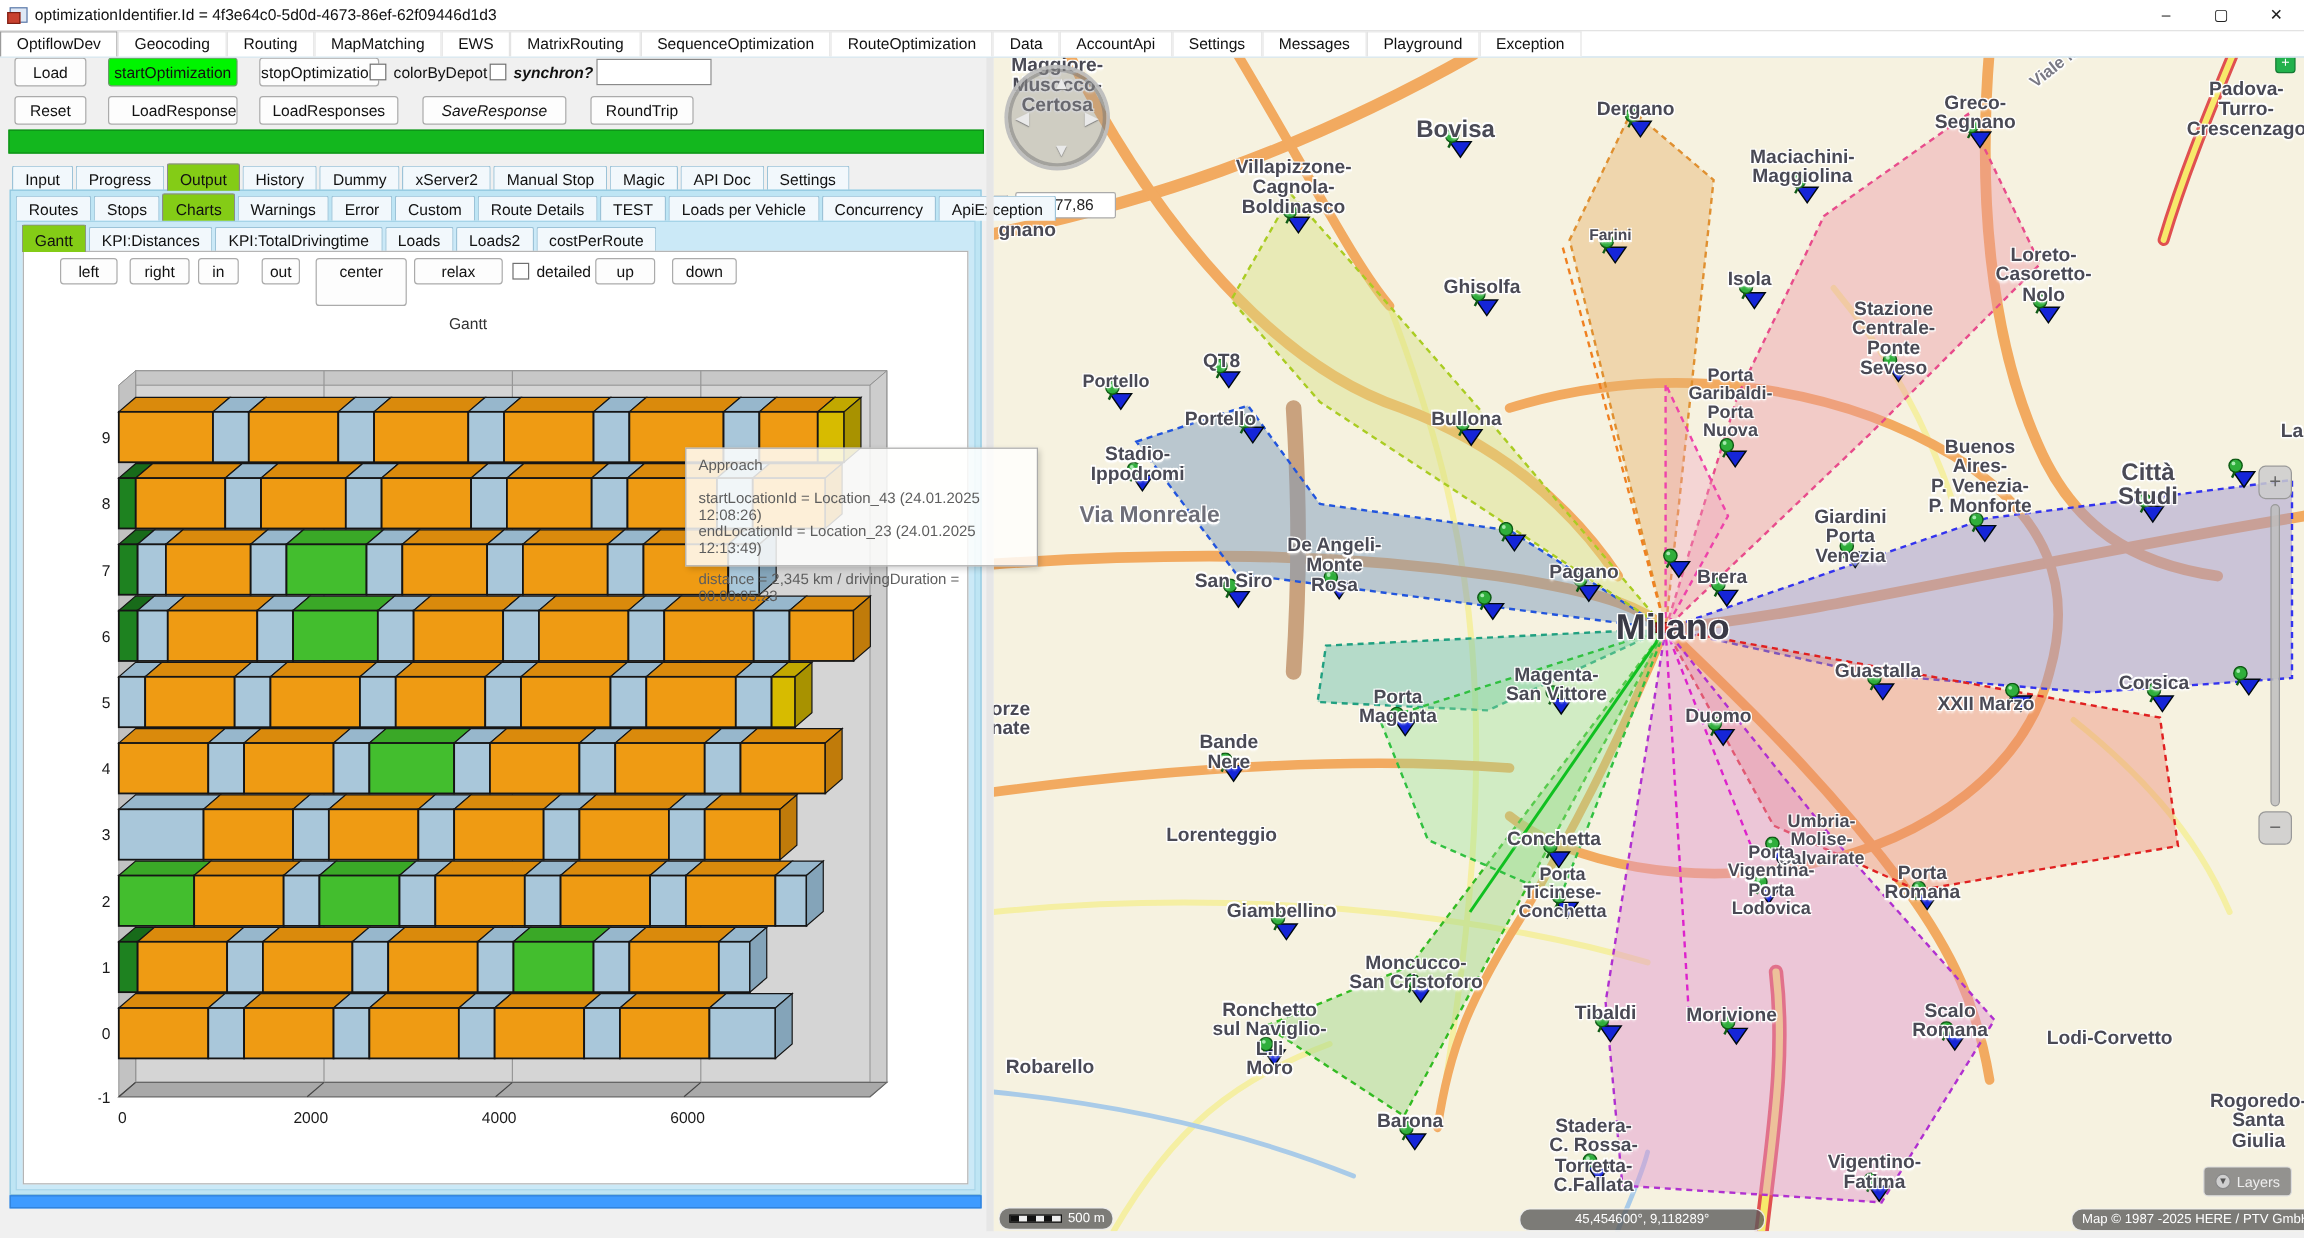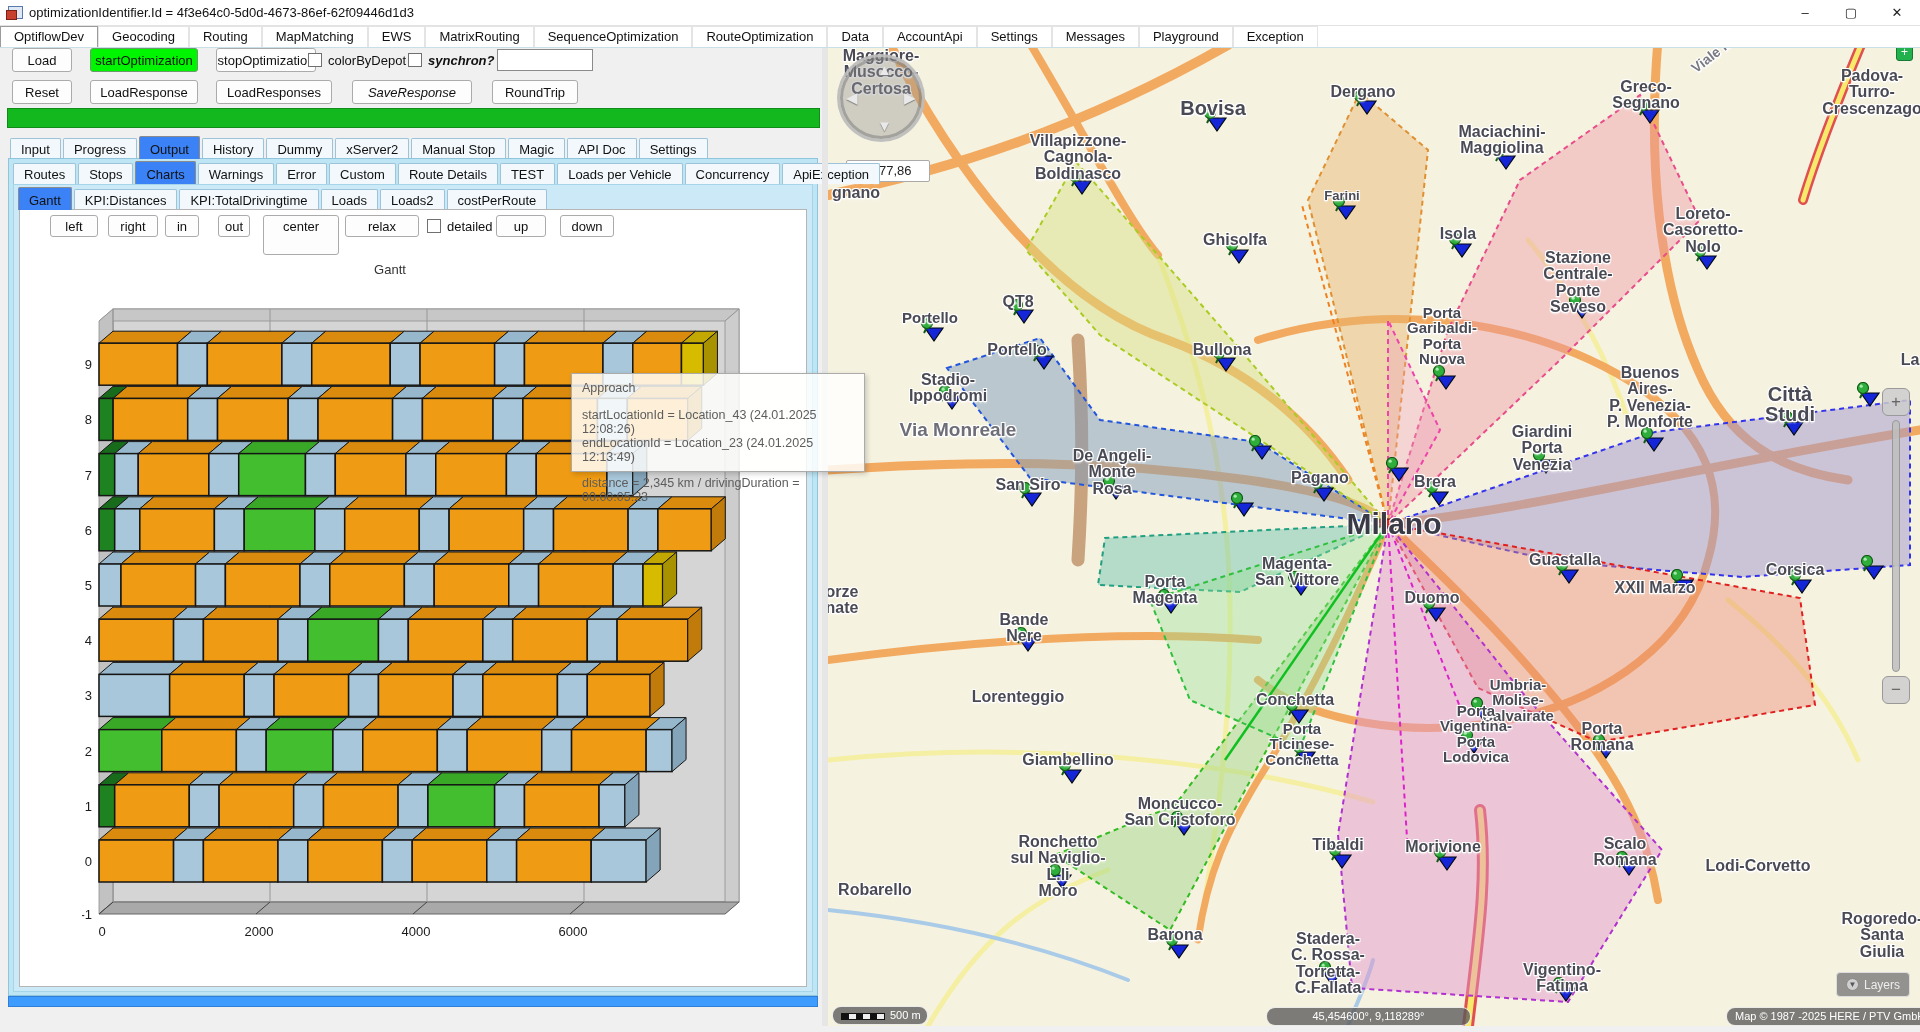--- a/index.html
+++ b/index.html
@@ -18,21 +18,21 @@
   .left-panel{position:absolute;left:0;top:47px;width:824px;height:985px;background:#F0F0F0;z-index:20}
   .btn{position:absolute;height:24px;background:#FDFDFD;border:1px solid #ABABAB;border-radius:3px;font-size:13px;text-align:center;line-height:21px;color:#111;padding-top:1px}
   .btn.lime{background:#00F500;border-color:#6a9a6a}
   .cbox{position:absolute;display:flex;align-items:center;font-size:13px;color:#111;height:24px}
   .cbox .box{width:14px;height:14px;border:1px solid #707070;background:#fff;margin-right:6px}
   .cbox.it label{font-style:italic;font-weight:bold}
   .tbox{position:absolute;height:22px;background:#fff;border:1px solid #8a8a8a}
   .progress{position:absolute;left:7px;top:61px;width:813px;height:20px;background:#13B71E;border:1px solid #0e8c17}
   .tabrow{position:absolute;display:flex;align-items:flex-end;font-size:13px;height:24px}
   .tab{padding:3px 10px 2px 10px;background:#F2F8FC;border:1px solid #9CC3D8;border-bottom:none;margin-right:2px;border-radius:2px 2px 0 0;color:#111;white-space:nowrap}
-  .tab.sel{background:#3b82f6;padding-top:5px;border-color:#8b8b8b;position:relative;z-index:2}
+  .tab.sel{background:#84cc16;padding-top:5px;border-color:#8b8b8b;position:relative;z-index:2}
   .output-page{position:absolute;left:8px;top:111px;width:810px;height:838px;background:#BEE5F4;border:1px solid #8FC6DE}
   .charts-page{position:absolute;left:4px;top:25px;width:800px;height:808px;background:#CBE9F7;border:1px solid #A6D4E8}
   .gantt-page{position:absolute;left:5px;top:24px;width:788px;height:778px;background:#FFFFFF;border:1px solid #B5B5B5}
   .bluebar{position:absolute;left:8px;top:949px;width:810px;height:11px;background:#3E9BFF;border:1px solid #2F7FD6}
   .gantt-title{position:absolute;left:60px;top:52px;width:620px;text-align:center;font-size:13px;color:#333}
   #gantt-svg{position:absolute;left:62px;top:92px}
   
   .map-panel{position:absolute;left:828px;top:40px;width:1092px;height:986px;background:#F6F2E0;overflow:hidden;z-index:10}
   .splitter{position:absolute;left:822px;top:47px;width:6px;height:979px;background:#E6E6E6;z-index:21}
   .maplabel{position:absolute;transform:translate(-50%,-50%);white-space:pre-line;text-align:center;font-weight:bold;color:#4A4A55;line-height:1.02;
@@ -93,21 +93,21 @@
       <span class="box"></span>
       <label>colorByDepot</label>
     </div>
   <div class="cbox it" style="left:408px;top:1px">
       <span class="box"></span>
       <label>synchron?</label>
     </div>
   <input class="tbox" style="left: 497px; top: 2px; width: 96px;" value="">
   <div id="toolbar-row2">
       <div class="btn" style="left: 12px; top: 33px; width: 60px;">Reset</div>
-      <div class="btn" style="left: 90px; top: 33px; width: 108px;">LoadResponse</div>
+      <div class="btn" style="left: 90px; top: 33px; width: 108px; text-align: right;">LoadResponse</div>
       <div class="btn" style="left: 216px; top: 33px; width: 116px;">LoadResponses</div>
       <div class="btn" style="left: 352px; top: 33px; width: 120px; font-style: italic;">SaveResponse</div>
       <div class="btn" style="left: 492px; top: 33px; width: 86px;">RoundTrip</div>
     </div>
   <div class="progress"></div>
   <div class="tabrow" id="tabs1" style="left:10px;top:88px">
       <div class="tab">Input</div>
       <div class="tab">Progress</div>
       <div class="tab sel">Output</div>
       <div class="tab">History</div>

